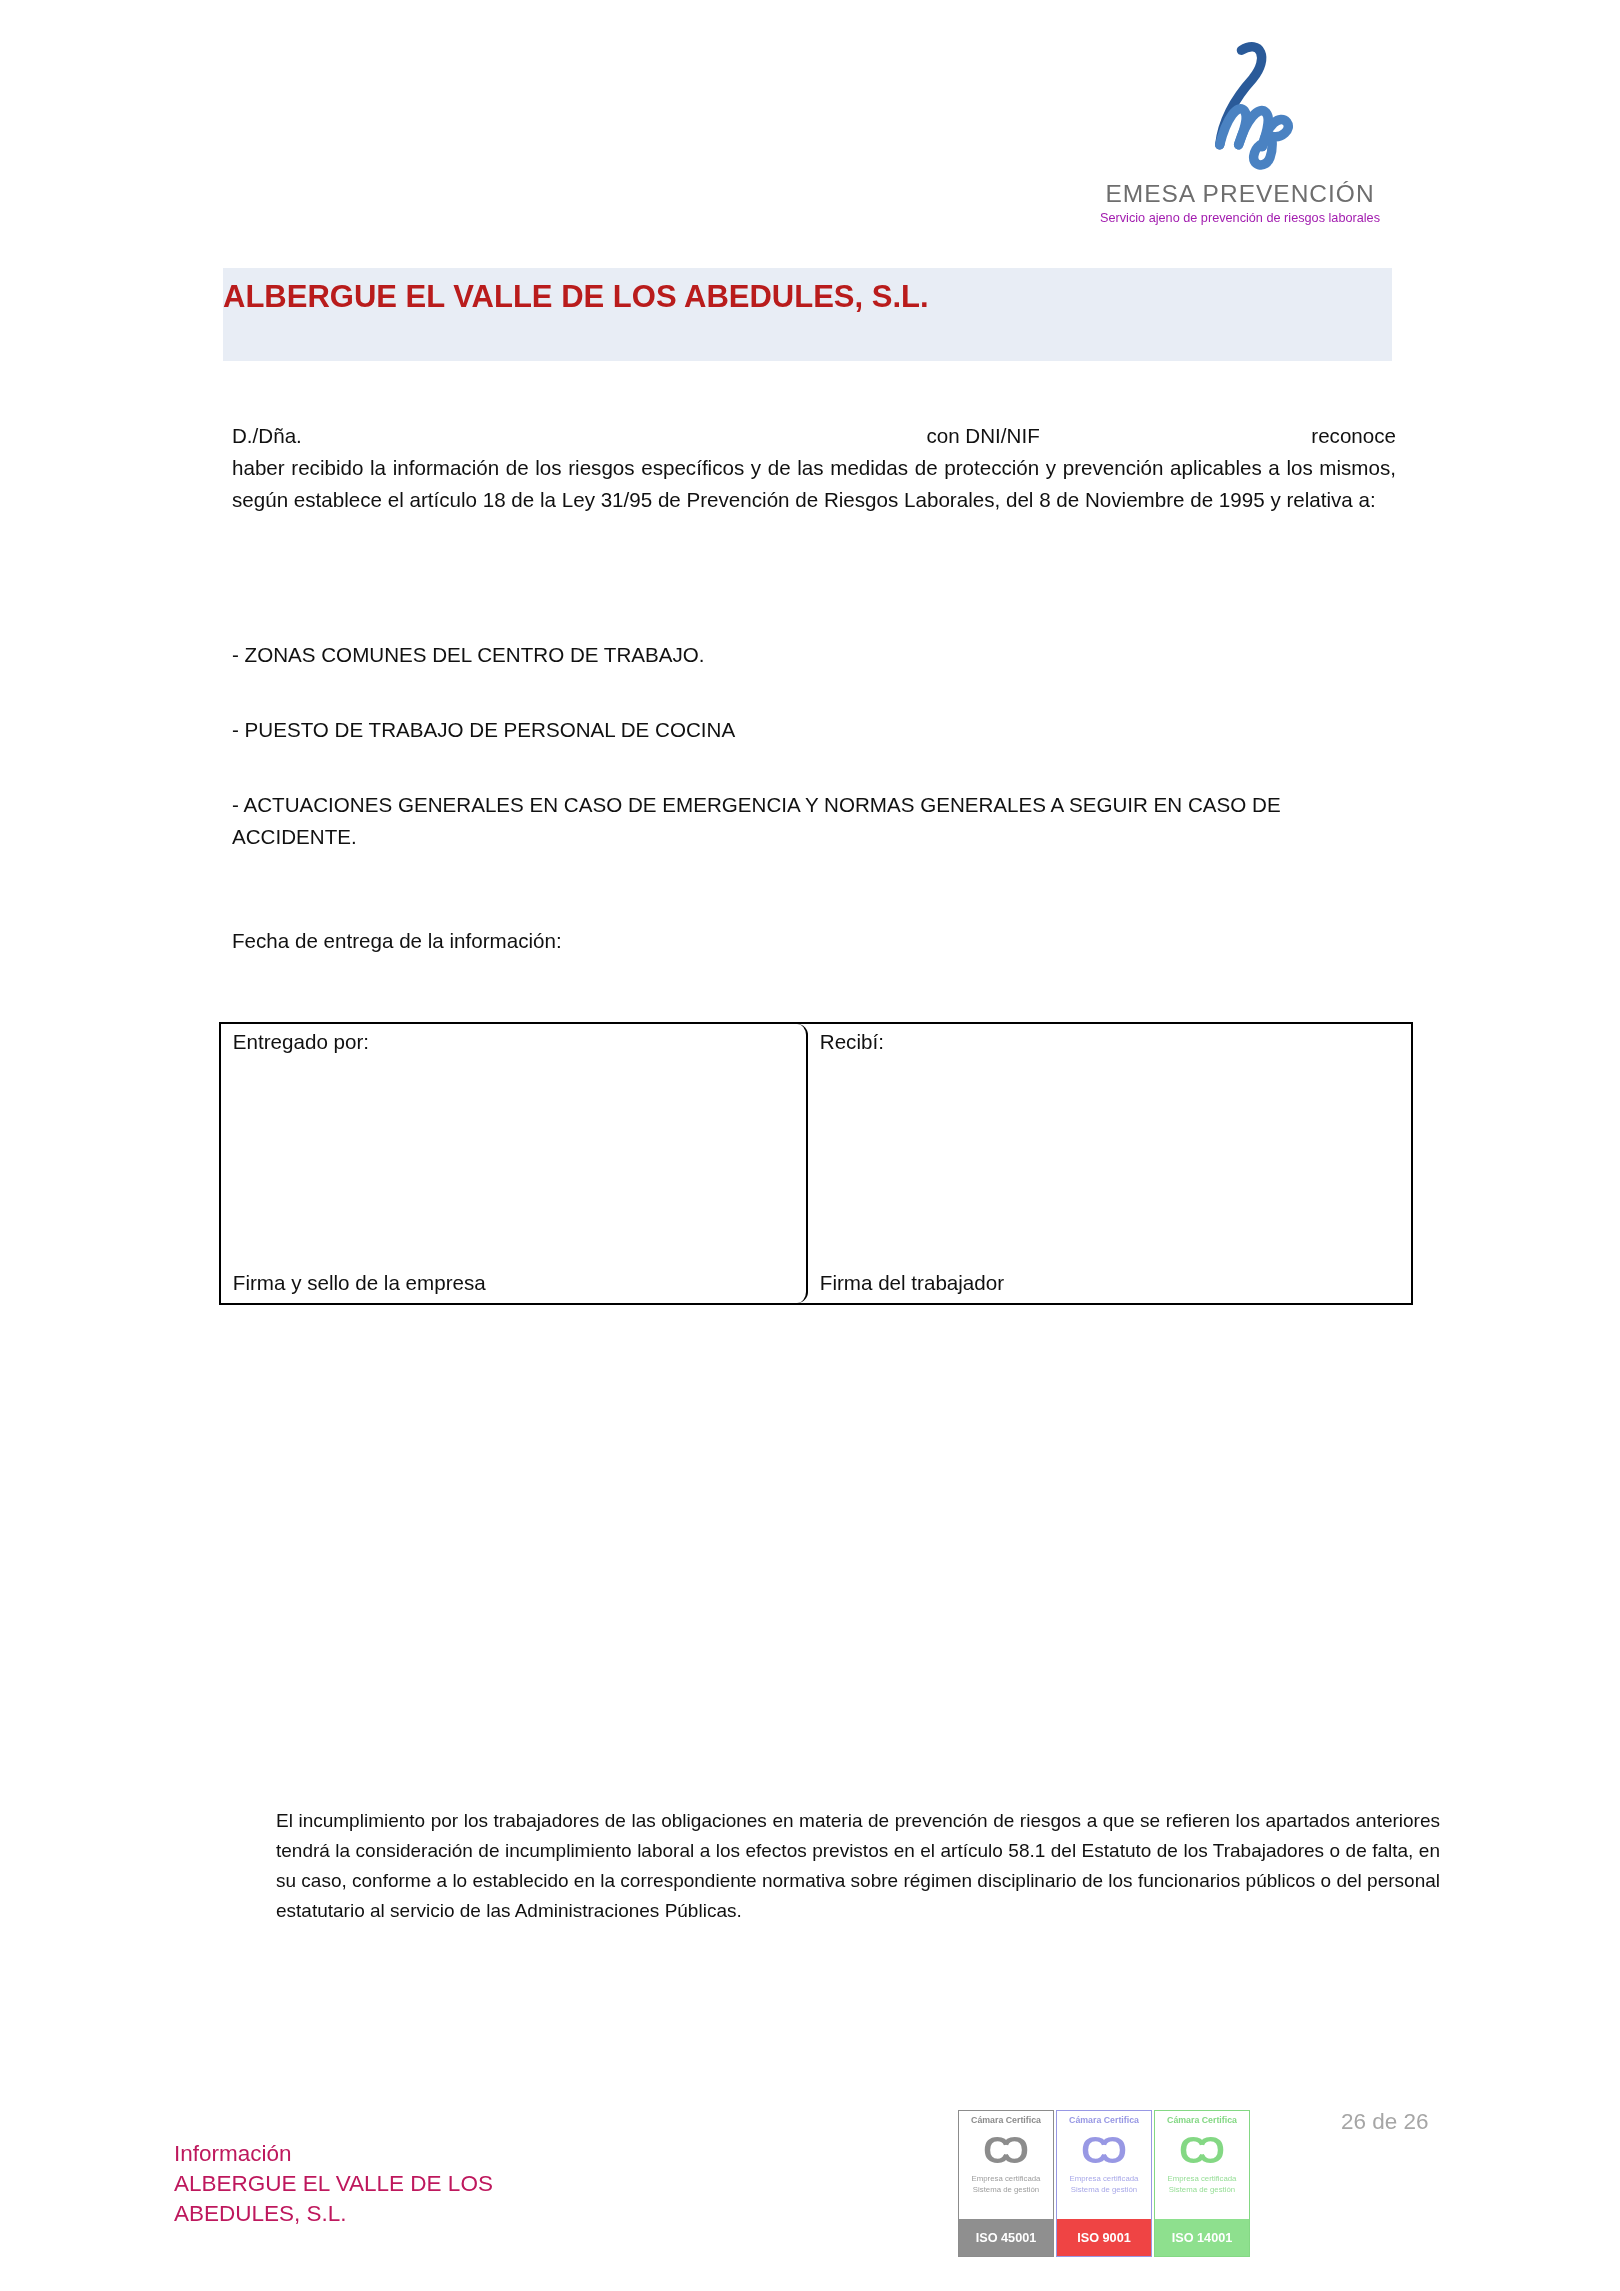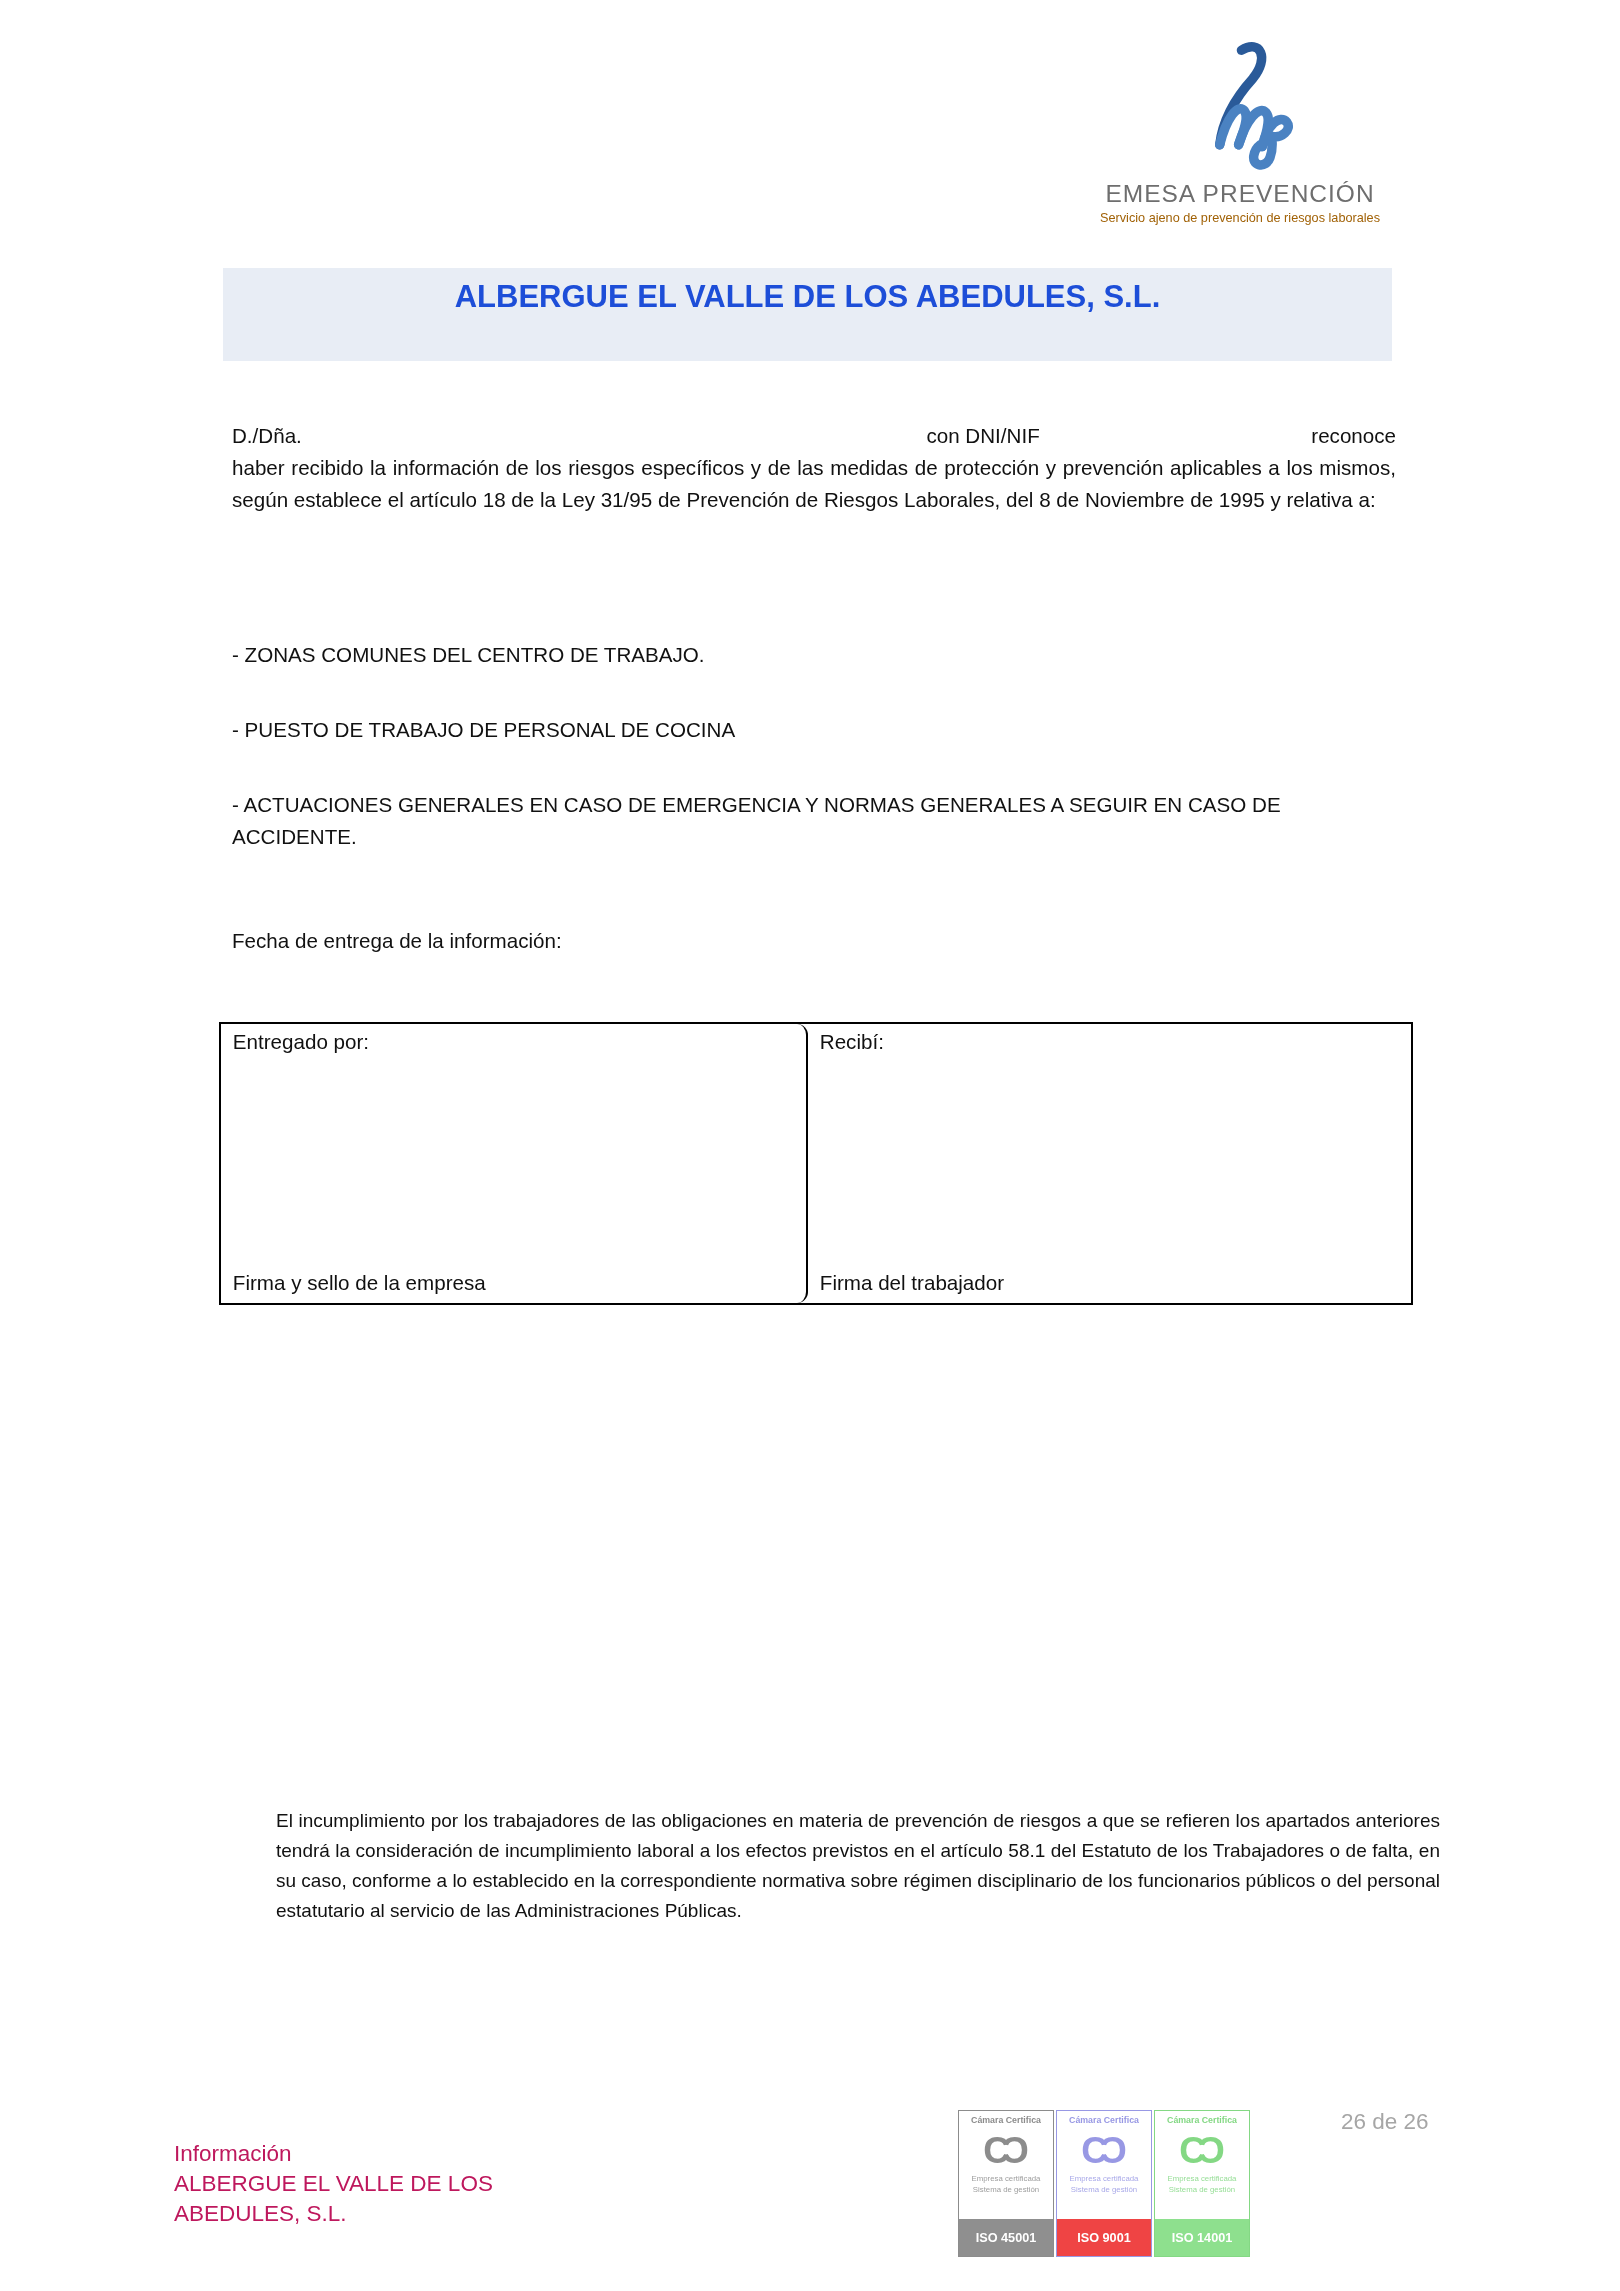--- a/index.html
+++ b/index.html
@@ -16,28 +16,27 @@
     position:absolute; top:37px; left:1083px; width:314px;
     text-align:center;
   }
   .logo-mark{display:block;margin:0 auto;}
   .logo-title{
     margin-top:5.9px;
     font-size:24.5px; letter-spacing:1px; color:#6e6e6e;
   }
   .logo-subtitle{
     margin-top:2.9px;
-    font-size:12.7px; color:#a16207;
+    font-size:12.7px; color:#a21caf;
   }
   
   .header-band{
     position:absolute; left:223px; top:268px; width:1169px; height:93px;
     background:#e8edf5;
-    color:#1d4ed8;
-    text-align:center;
+    color:#b91c1c;
     font-weight:bold;
   }
   .header-band .line1{font-size:31px; margin-top:8.8px; line-height:39px;}
   .header-band .line2{font-size:31px; line-height:41px;}
   
   .intro{
     position:absolute; left:232px; top:420px; width:1164px;
     font-size:20.6px; line-height:32px;
   }
   .intro-line1{display:flex; align-items:baseline;}

